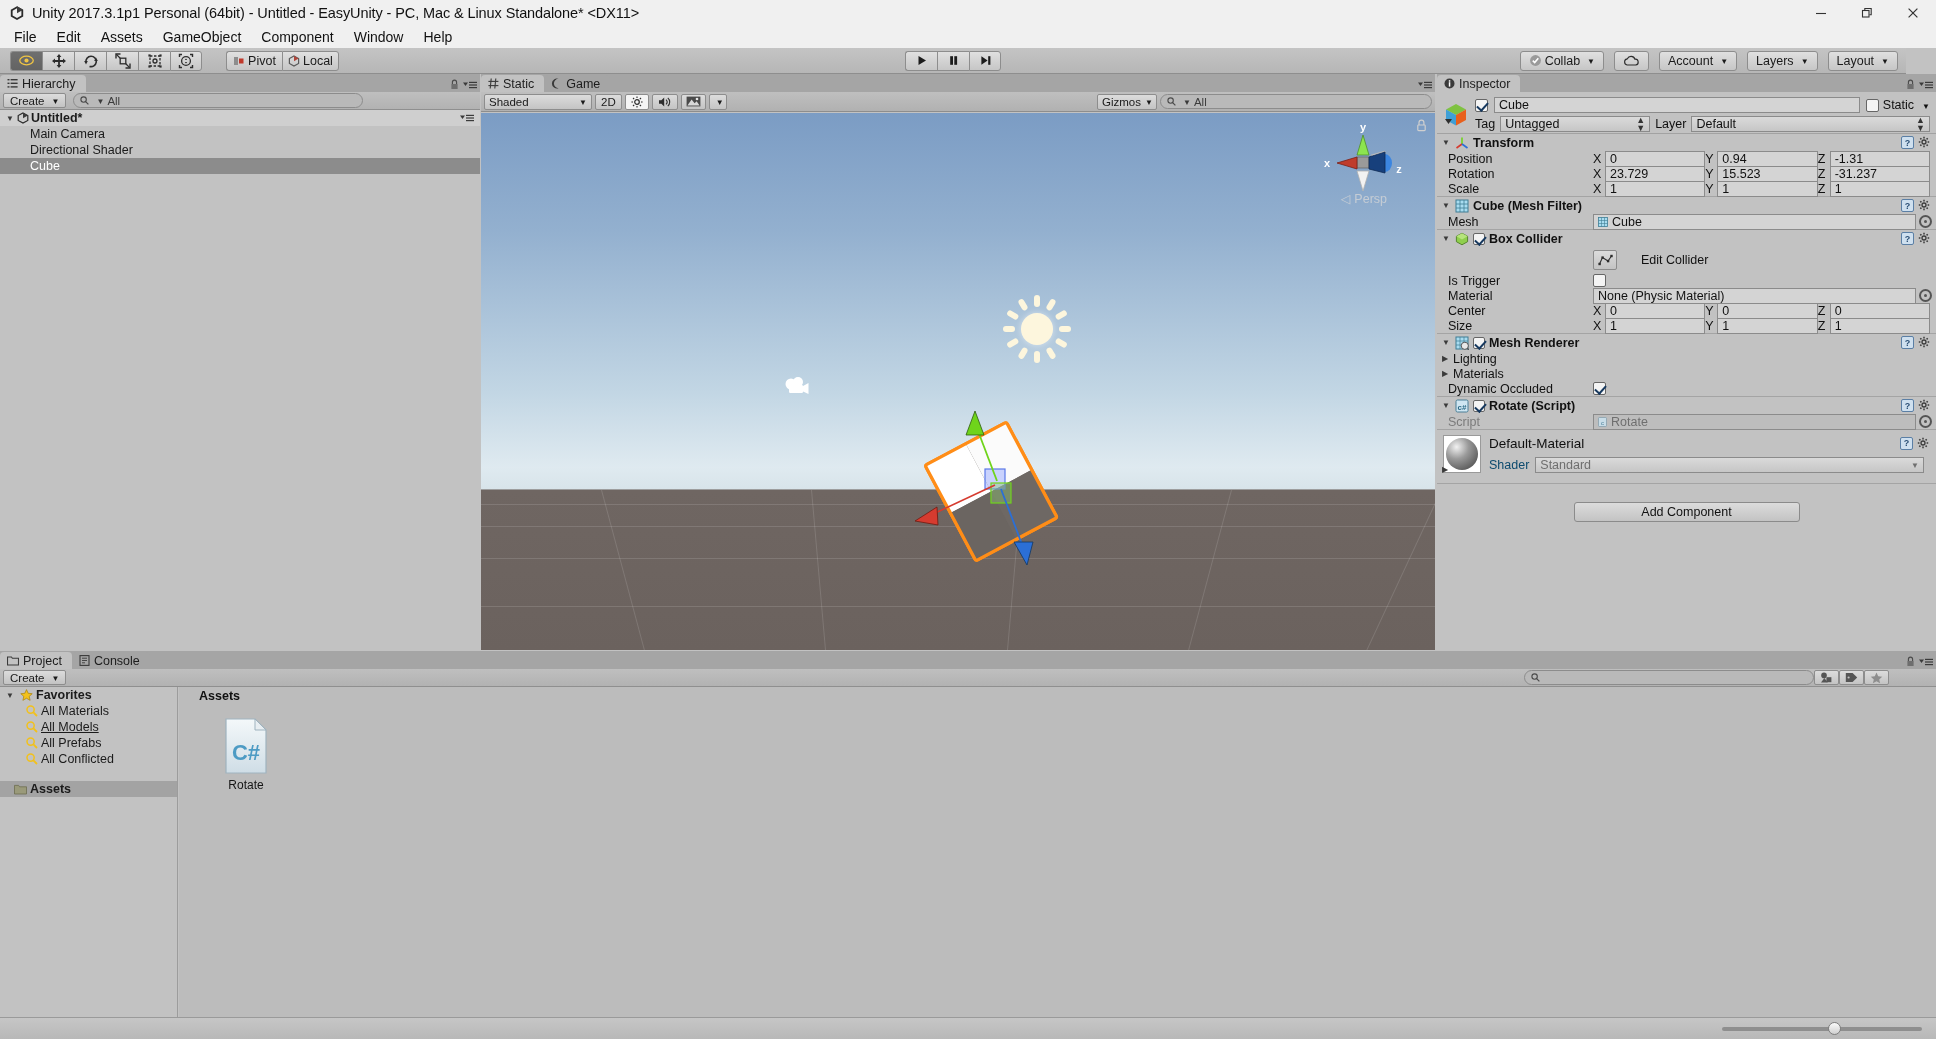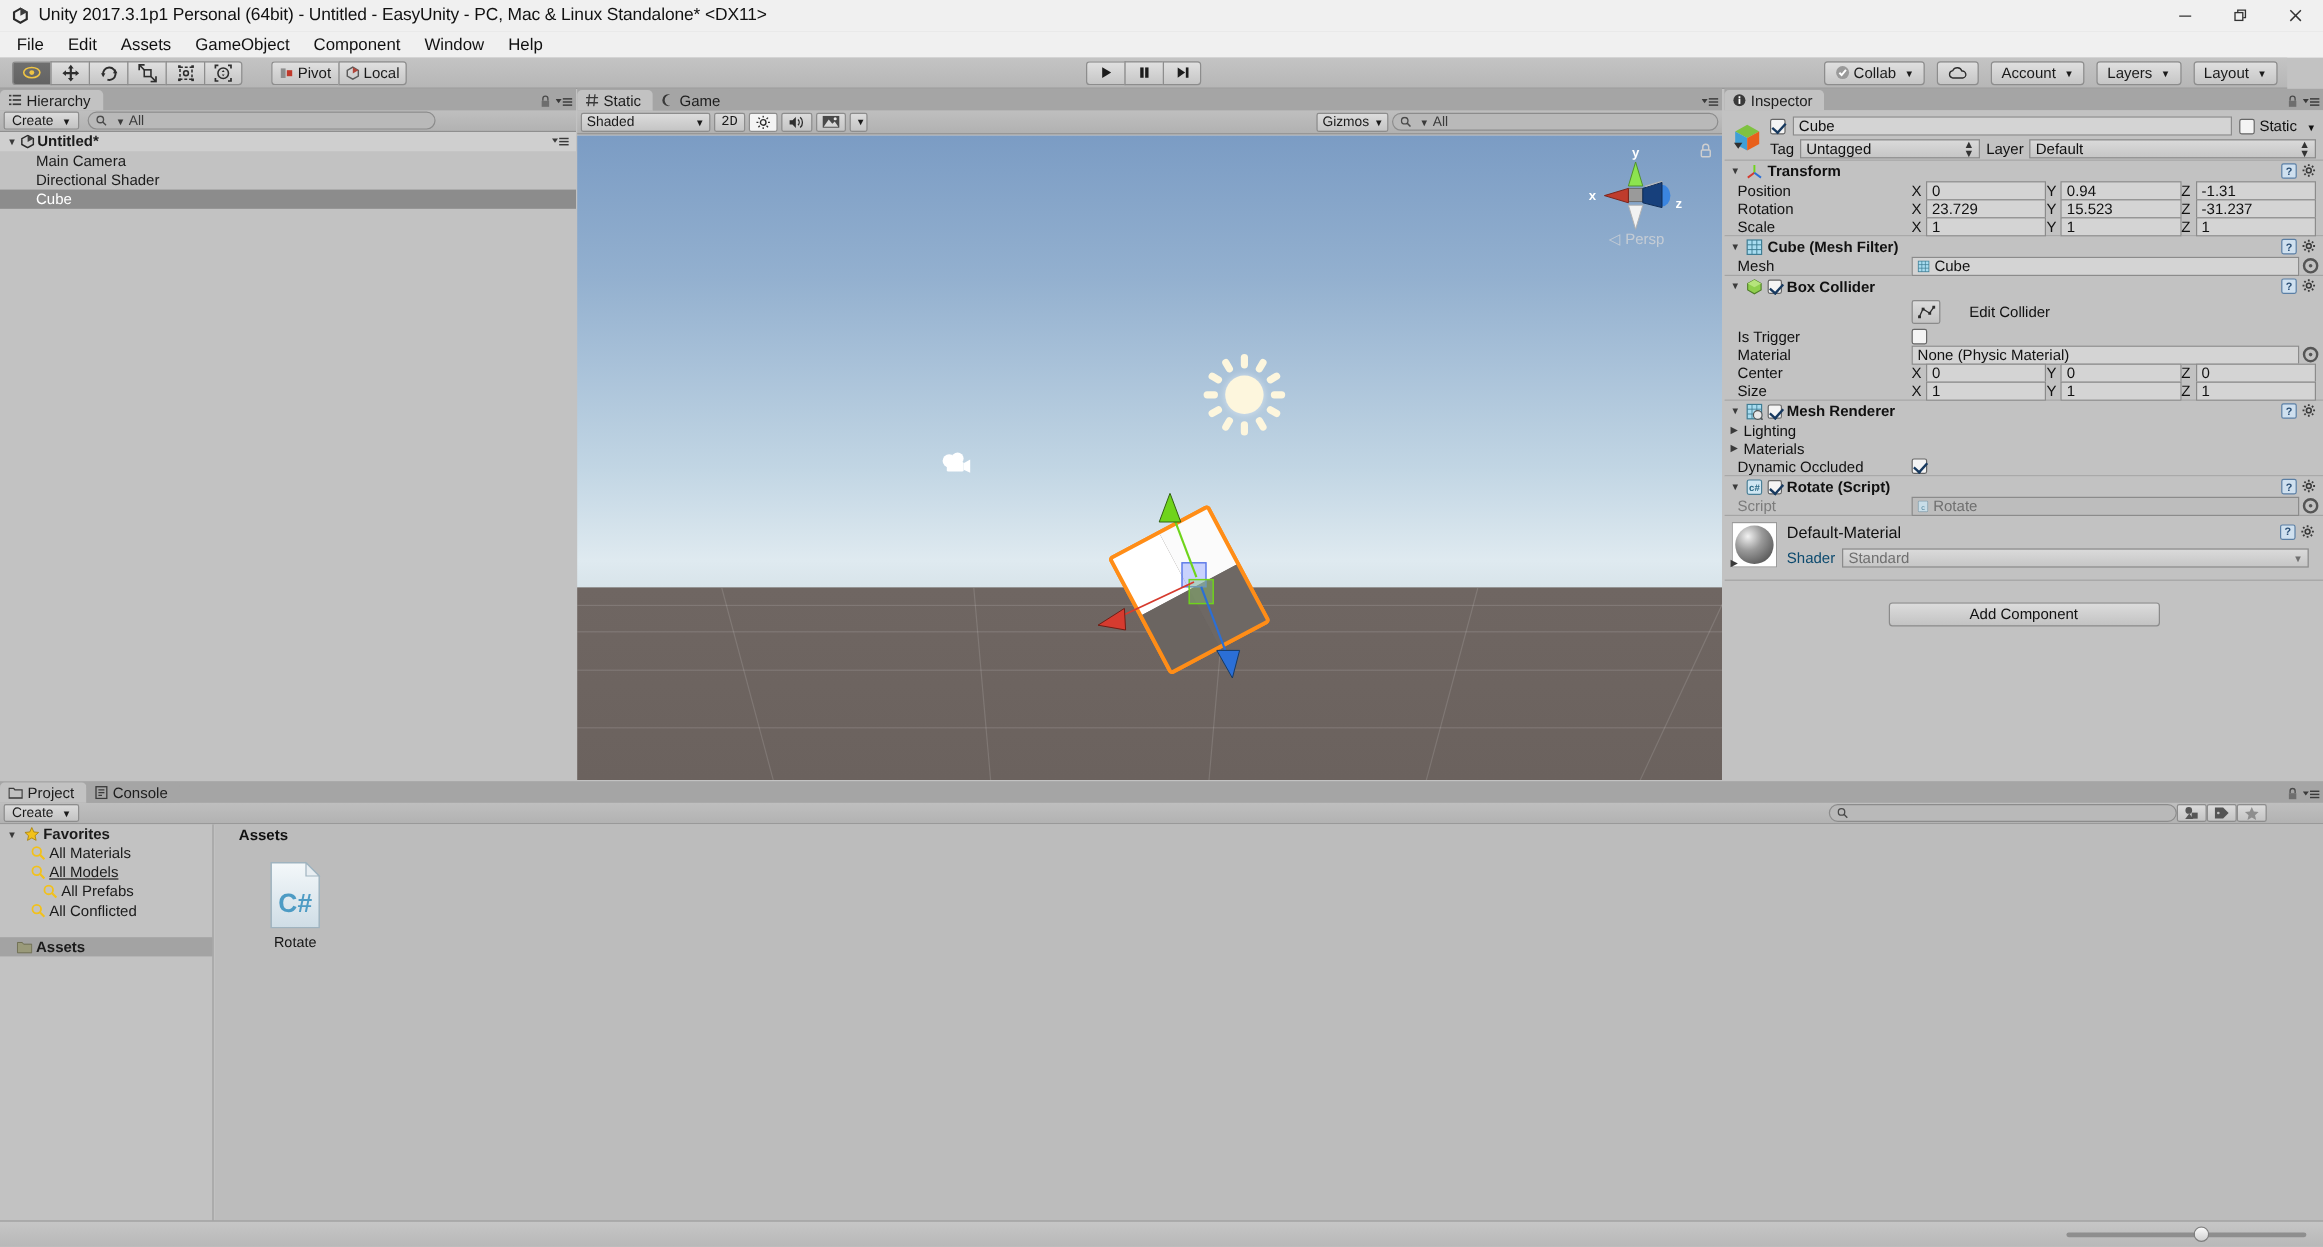--- a/index.html
+++ b/index.html
@@ -108,21 +108,21 @@
     height:16px; background:linear-gradient(#dcdcdc,#c4c4c4);
     border:1px solid #8d8d8d; border-radius:2px;
     display:flex; align-items:center; padding:0 4px; font-size:11.5px; color:#1a1a1a;
     justify-content:space-between;
   }
   .sbtn {
     height:16px; min-width:20px; padding:0 5px;
     background:linear-gradient(#dcdcdc,#c4c4c4);
     border:1px solid #8d8d8d; border-radius:2px;
     display:flex; align-items:center; justify-content:center;
-    font-size:11.5px; color:#1a1a1a;font-family:Liberation Mono, monospace;
+    font-size:11.5px; color:#1a1a1a;
   }
   .sbtn.lit { background:#f4f4f4; }
   .scene-view {
     position:absolute; left:0; top:39px; right:0; bottom:0;
     overflow:hidden;
     background:
       linear-gradient(#7b9cc4 0%, #93b0cf 22%, #c2d6e4 52%, #dfeaf0 66%, #d8e4ea 70%, #6f6662 70.2%, #6b625e 100%);
   }
   .ground-grid { position:absolute; left:0; top:70.2%; right:0; bottom:0; overflow:hidden; }
   .gline { position:absolute; background:rgba(255,255,255,0.13); }
@@ -1128,21 +1128,21 @@
             </svg>
           <span>All Materials</span>
         </div>
         <div class="prow2" style="padding-left:26px;text-decoration:underline;">
           <svg width="12" height="12" viewBox="0 0 12 12">
               <circle cx="4.6" cy="4.6" r="3.6" fill="none" stroke="#f2c11b" stroke-width="1.5"></circle>
               <line x1="7.4" y1="7.4" x2="11" y2="11" stroke="#f2c11b" stroke-width="1.8"></line>
             </svg>
           <span>All Models</span>
         </div>
-        <div class="prow2" style="padding-left:36px;">
+        <div class="prow2" style="padding-left:26px;">
           <svg width="12" height="12" viewBox="0 0 12 12">
               <circle cx="4.6" cy="4.6" r="3.6" fill="none" stroke="#f2c11b" stroke-width="1.5"></circle>
               <line x1="7.4" y1="7.4" x2="11" y2="11" stroke="#f2c11b" stroke-width="1.8"></line>
             </svg>
           <span>All Prefabs</span>
         </div>
         <div class="prow2" style="padding-left:26px;">
           <svg width="12" height="12" viewBox="0 0 12 12">
               <circle cx="4.6" cy="4.6" r="3.6" fill="none" stroke="#f2c11b" stroke-width="1.5"></circle>
               <line x1="7.4" y1="7.4" x2="11" y2="11" stroke="#f2c11b" stroke-width="1.8"></line>

